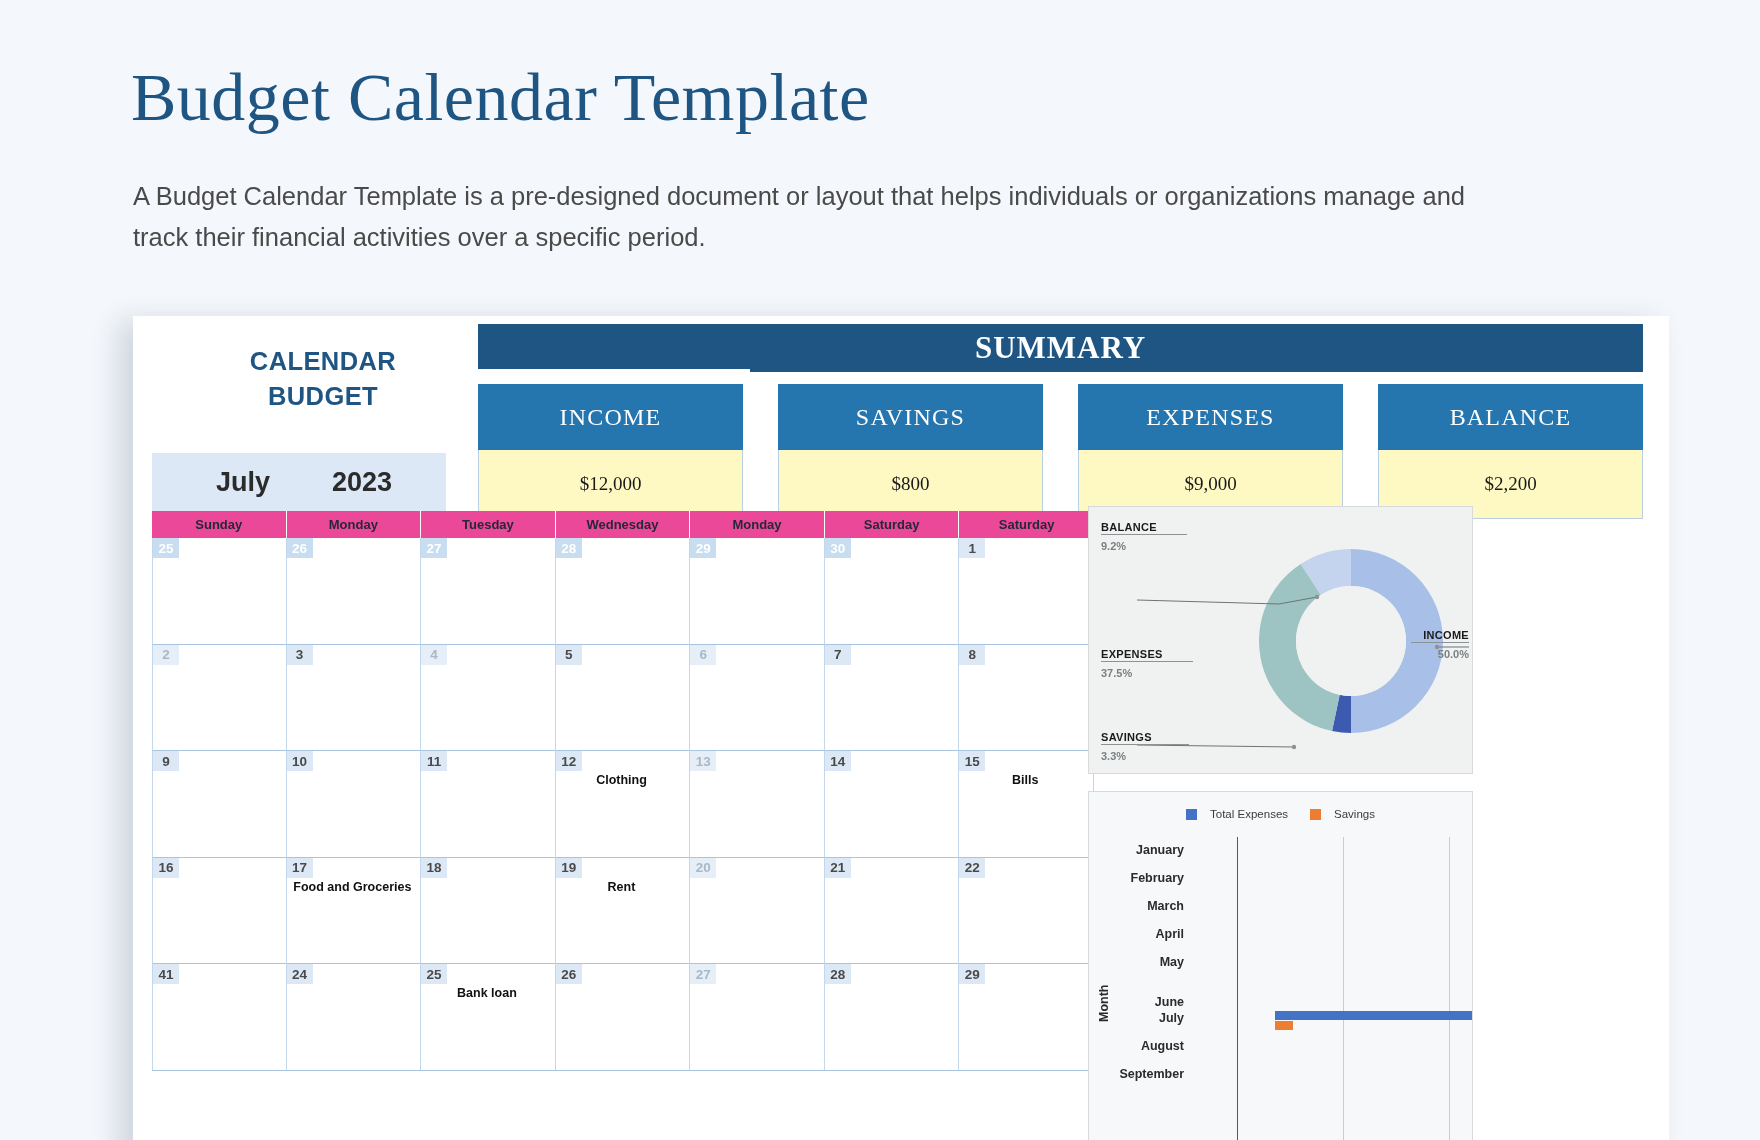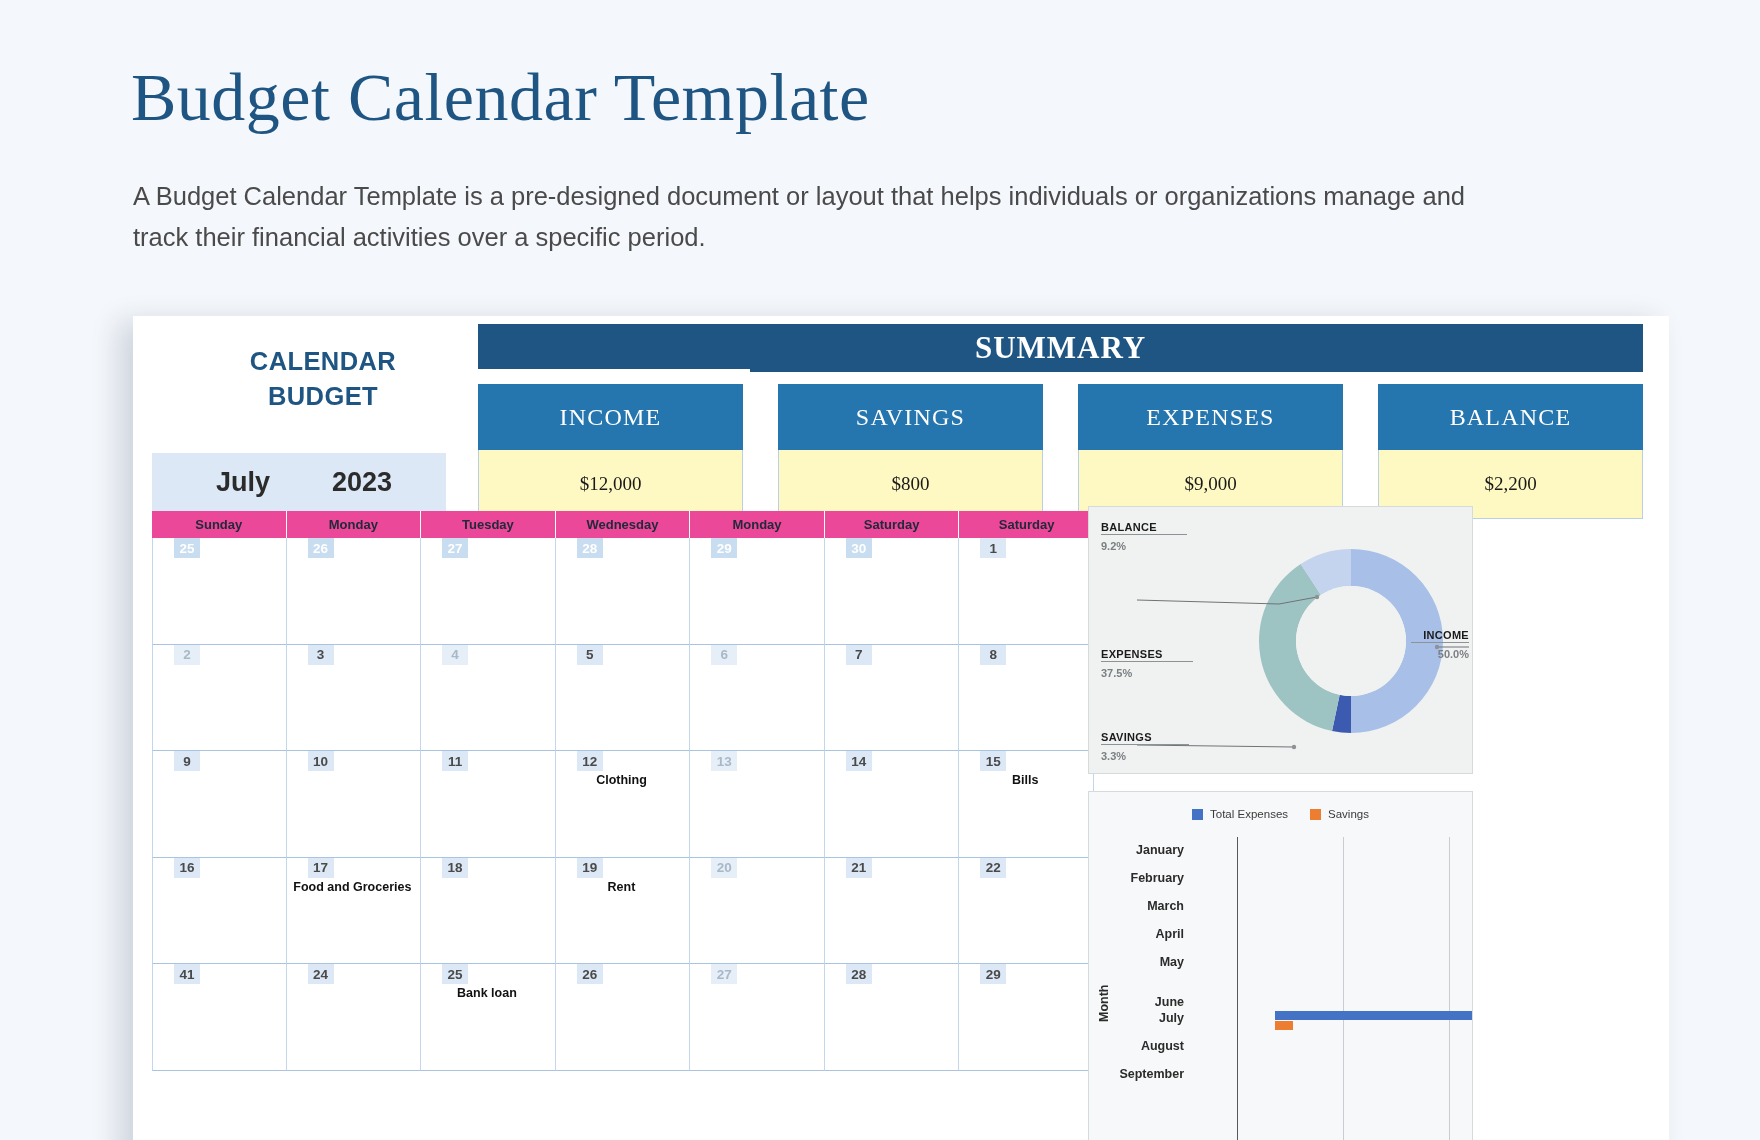--- a/index.html
+++ b/index.html
@@ -107,21 +107,20 @@
     position: relative; background: #fff;
   }
   .day:first-child { border-left: 1px solid #c3d7ec; }
   .daynum {
     position: absolute; left: 0; top: 0;
     min-width: 26px; height: 20px; padding: 0 5px;
     background: #dce8f5; color: #4a4a4a;
     font-size: 13.5px; font-weight: 700;
     display: flex; align-items: center; justify-content: center;
     font-family: "Liberation Sans Narrow", "Liberation Sans", sans-serif;
-    margin-left: 21px;
   }
   .daynum.muted { color: #a8b8c8; background: #e6eff8; }
   .daynum.mutedwhite { color: #ffffff; background: #c8ddf0; }
   .event {
     position: absolute; left: 0; right: 2px; top: 22px;
     text-align: center;
     font-size: 12.5px; font-weight: 700; color: #111;
     font-family: "Liberation Sans Narrow", "Liberation Sans", sans-serif;
   }
 
@@ -142,21 +141,21 @@
     position: absolute; left: 955px; top: 475px;
     width: 385px; height: 400px;
     background: #f7f8f9; border: 1px solid #d7dadb;
     overflow: hidden;
   }
   .bar-legend {
     position: absolute; left: 0; right: 0; top: 16px;
     display: flex; align-items: center; justify-content: center; gap: 22px;
     font-size: 11.5px; color: #3b3b3b;
   }
-  .bar-legend .it { display: flex; align-items: center; gap: 7px; justify-content: flex-end; }
+  .bar-legend .it { display: flex; align-items: center; gap: 13px; justify-content: flex-end; }
   .swatch { width: 11px; height: 11px; display: inline-block; }
   .plot { position: absolute; left: 0; top: 45px; right: 0; bottom: 0; }
   .ylab {
     position: absolute; left: 8px; top: 185px;
     transform: rotate(-90deg); transform-origin: left top;
     font-size: 12.5px; font-weight: 700; color: #2b2b2b;
   }
   .monthrow { position: absolute; left: 38px; width: 347px; height: 28px; }
   .monthrow .mt {
     position: absolute; right: 290px; top: 6px; width: 110px;

